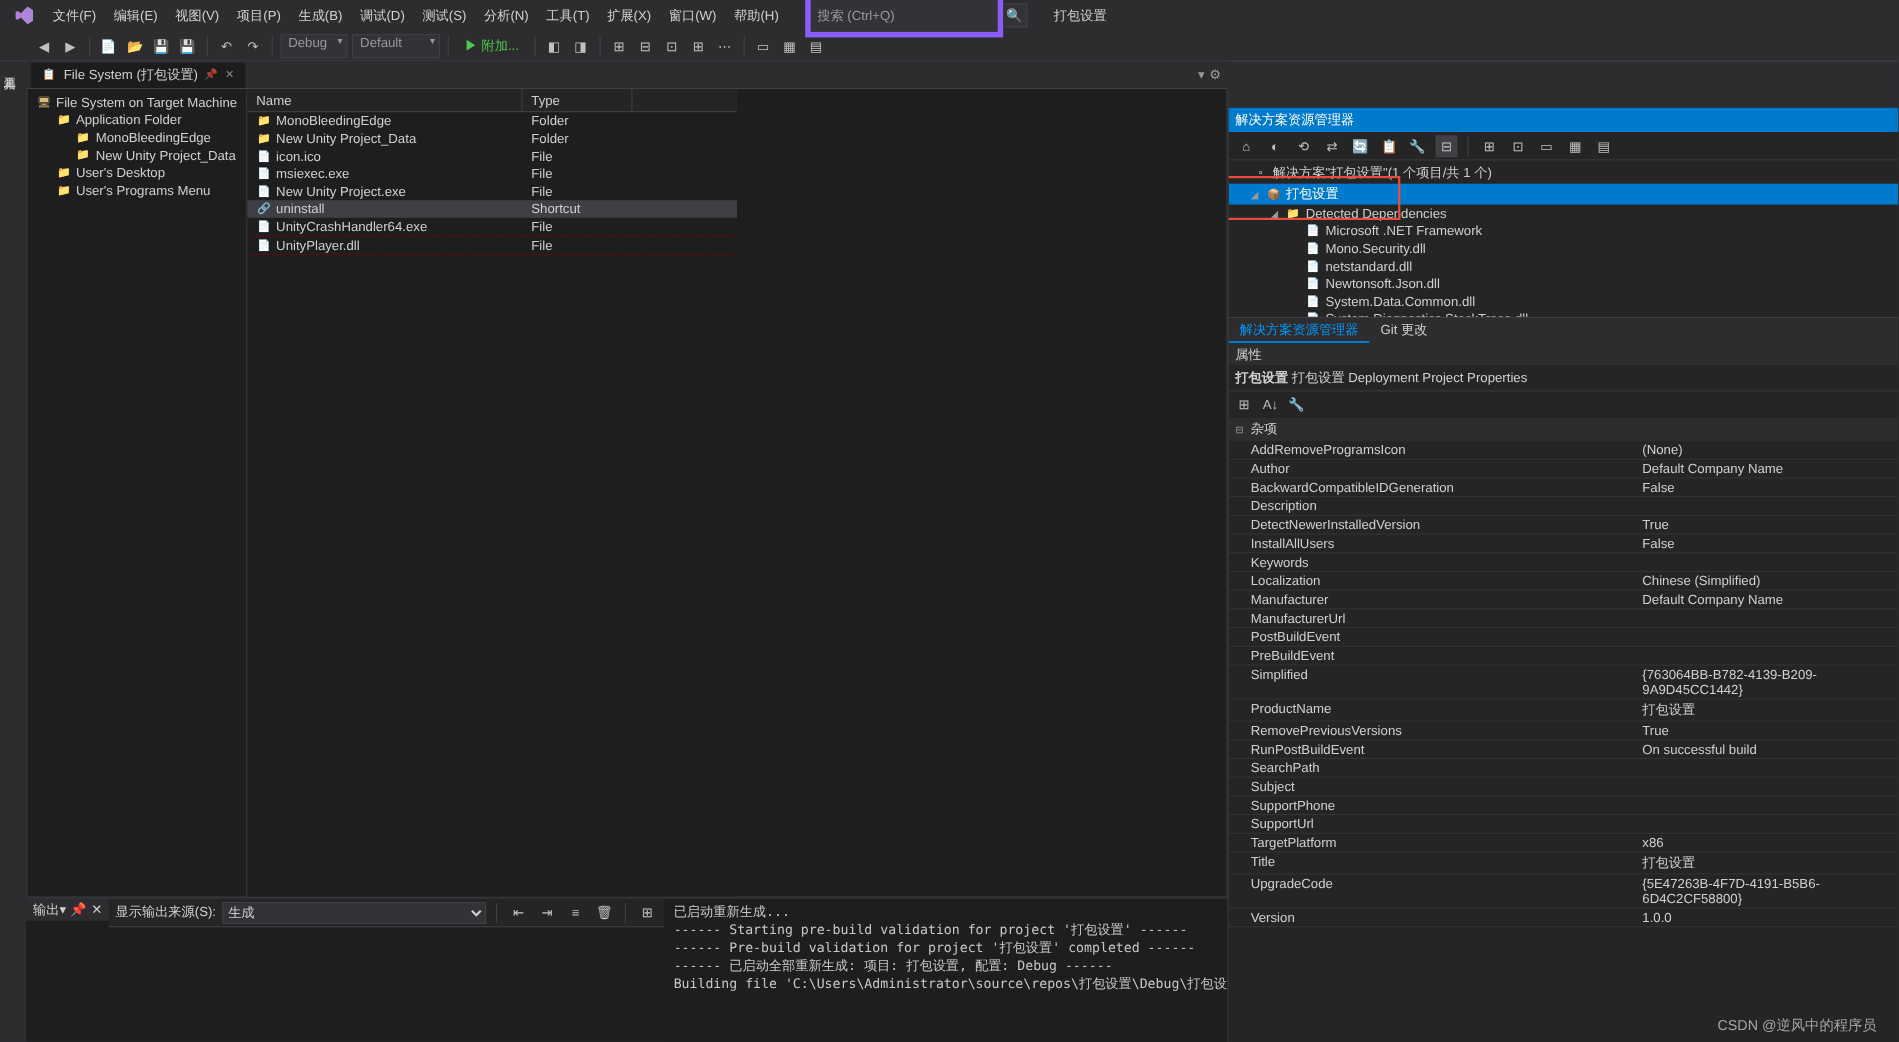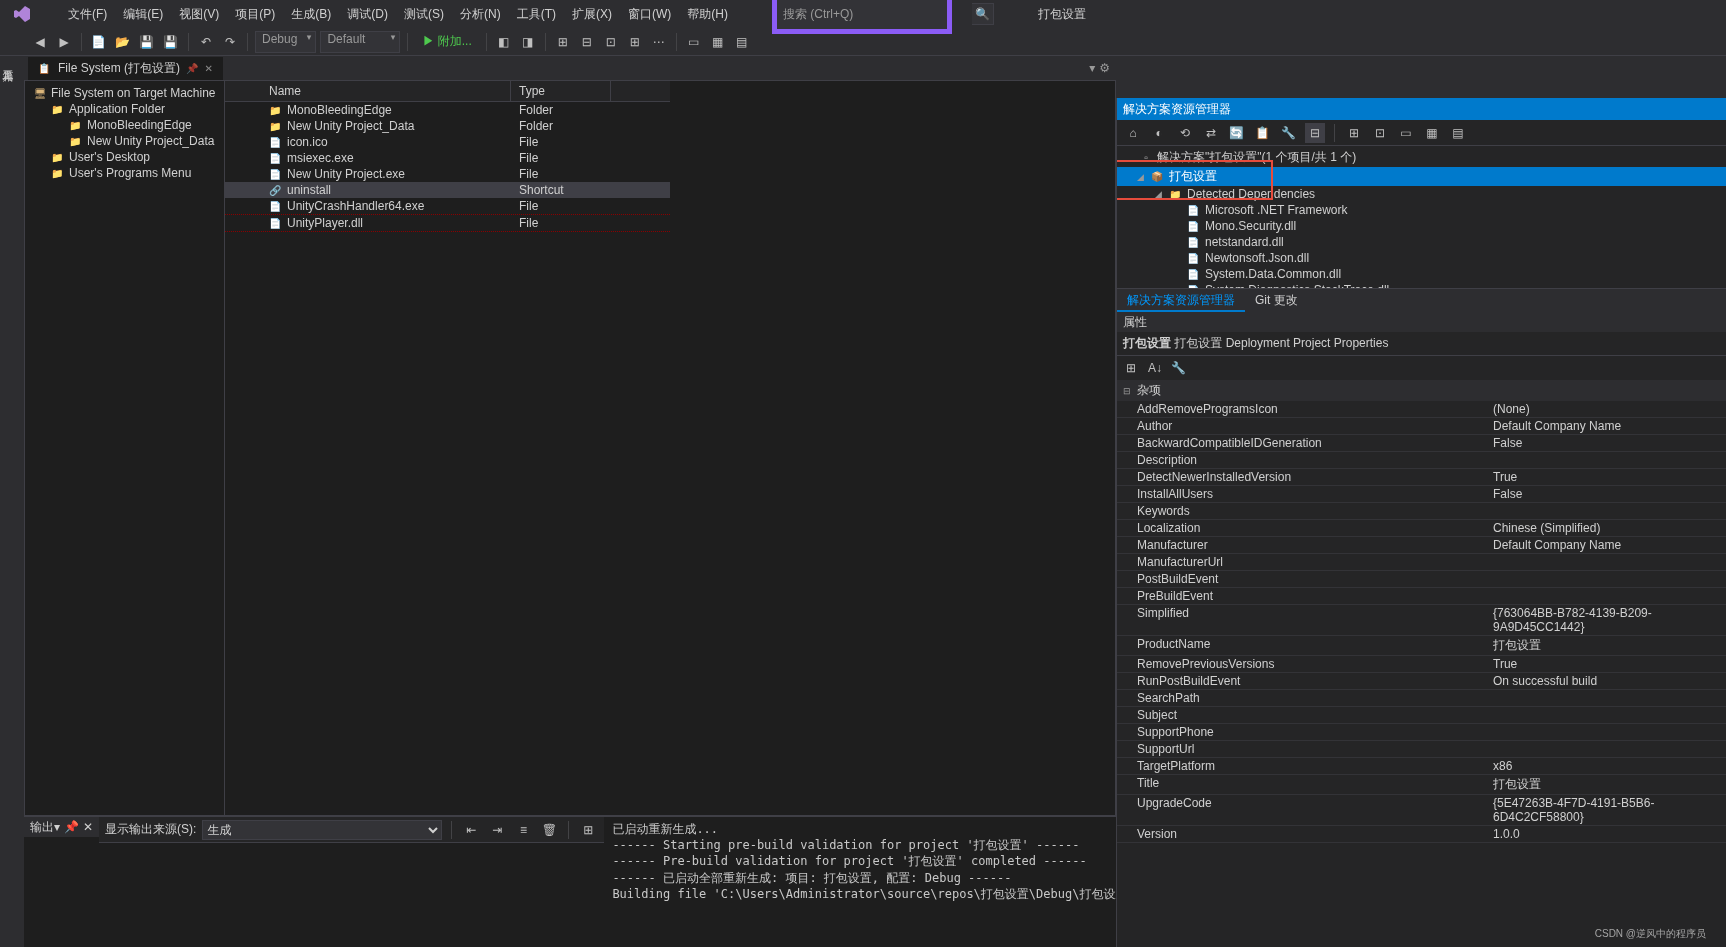--- a/index.html
+++ b/index.html
@@ -1,19 +1,19 @@
 <!DOCTYPE html>
 <html><head>
 <meta charset="utf-8">
 <style>
 * { margin:0; padding:0; box-sizing:border-box; font-family:"Microsoft YaHei","Segoe UI",sans-serif; font-size:12px; }
 body { background:#2d2d30; color:#d0d0d0; width:1726px; height:947px; overflow:hidden; position:relative; }
 
 
-.menubar { height:28px; background:#2d2d30; display:flex; align-items:center; padding-left:4px;gap:20px; }
+.menubar { height:28px; background:#2d2d30; display:flex; align-items:center; padding-left:4px; }
 .vs-logo { width:20px; height:20px; margin:0 8px; display:flex; align-items:center; justify-content:center; }
 .menu-item { padding:4px 8px; color:#d0d0d0; cursor:pointer; }
 .search-box { margin-left:16px; background:#333337; border:5px solid #8b5cf6; height:39px; width:180px; display:flex; align-items:center; padding:0 6px; color:#999;text-align:right; }
 .search-icon-box { width:22px; height:22px; background:#333337; border:1px solid #3f3f46; border-left:none; display:flex; align-items:center; justify-content:center; color:#d0d0d0; }
 .title-label { margin-left:24px; color:#d0d0d0; }
 
 
 .toolbar { height:28px; background:#2d2d30; border-bottom:1px solid #3f3f46; display:flex; align-items:center; padding-left:30px; gap:4px; }
 .tb-btn { width:20px; height:20px; display:flex; align-items:center; justify-content:center; color:#c0c0c0; border:1px solid transparent; }
 .tb-sep { width:1px; height:18px; background:#434346; margin:0 3px; }
@@ -32,21 +32,21 @@
 .doc-tab .pin { font-size:10px; opacity:.6; }
 .doc-tabs-right { margin-left:auto; display:flex; gap:4px; padding-right:6px; color:#999; }
 
 
 .fs-editor { flex:1; display:flex; background:#1e1e1e; border:1px solid #3f3f46; margin:0; }
 .fs-tree { width:200px; border-right:1px solid #3f3f46; padding:4px 0; }
 .fs-tree .node { padding:1px 4px 1px 8px; display:flex; align-items:center; gap:4px; color:#d0d0d0; }
 .fs-list { flex:1; background:#1e1e1e; }
 .fs-list-header { display:flex; background:#252526; border-bottom:1px solid #3f3f46; }
 .fs-list-header > div { padding:3px 8px; border-right:1px solid #3f3f46; }
-.col-name { width:250px;margin-left:36px; } .col-type { width:100px; }
+.col-name { width:250px; } .col-type { width:100px; }
 .fs-row { display:flex; }
 .fs-row > div { padding:1px 8px; }
 .fs-row .col-name { display:flex; gap:4px; align-items:center; }
 .fs-row.sel { background:#3f3f46; }
 .fs-row.red { border-bottom:1px dotted #8b0000; }
 
 
 .output-window { flex:0 0 auto; border-top:1px solid #3f3f46; background:#1e1e1e; display:flex; flex-direction:row; }
 .panel-title { height:20px; background:#2d2d30; display:flex; align-items:center; padding:0 6px; color:#d0d0d0; }
 .panel-title .right-icons { margin-left:auto; display:flex; gap:4px; }
@@ -78,21 +78,21 @@
 .props-cat { background:#2d2d30; padding:2px 6px; display:flex; align-items:center; gap:4px; }
 .props-row { display:flex; border-bottom:1px solid #333337; }
 .props-row > div { padding:1px 6px; }
 .props-name { width:370px; padding-left:20px !important; }
 .props-val { flex:1; }
 
 .ico { width:14px; height:14px; display:inline-flex; align-items:center; justify-content:center; font-size:10px; }
 .folder-ico { color:#dcb67a; }
 .expander { width:10px; font-size:9px; color:#999; }
 
-.watermark { position:absolute; right:20px; bottom:6px; color:#bbb; font-size:10px; opacity:.85; }
+.watermark { position:absolute; right:20px; bottom:6px; color:#bbb; font-size:13px; opacity:.85; }
 </style>
 </head>
 <body>
 
 <div class="menubar">
   <div class="vs-logo">
     <svg width="16" height="16" viewBox="0 0 16 16">
         <path fill="#b084d9" d="M11 0l5 3v10l-5 3-6-6-3 2-2-1V5l2-1 3 2 6-6z"></path>
       </svg>
   </div>

